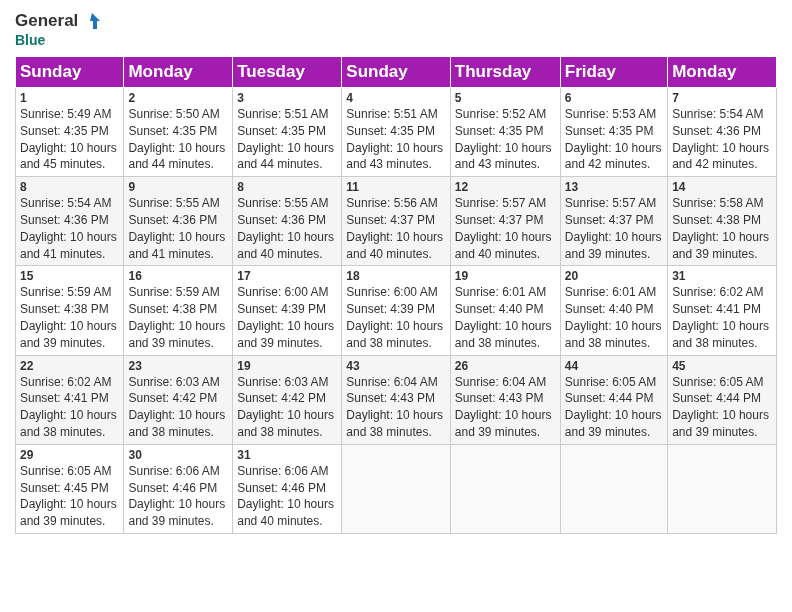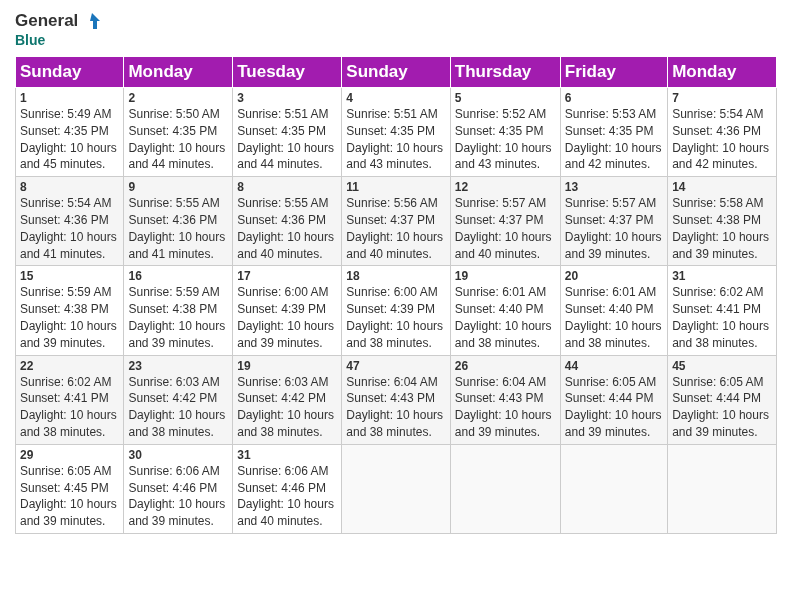--- a/index.html
+++ b/index.html
@@ -310,21 +310,21 @@
       </td>
           <td>
         <span class="day-num">19</span>
         <div class="day-info">
           Sunrise: 6:03 AM<br>
           Sunset: 4:42 PM<br>
           Daylight: 10 hours and 38 minutes.
         </div>
       </td>
           <td>
-        <span class="day-num">47</span>
+        <span class="day-num">43</span>
         <div class="day-info">
           Sunrise: 6:04 AM<br>
           Sunset: 4:43 PM<br>
           Daylight: 10 hours and 38 minutes.
         </div>
       </td>
           <td>
         <span class="day-num">26</span>
         <div class="day-info">
           Sunrise: 6:04 AM<br>

